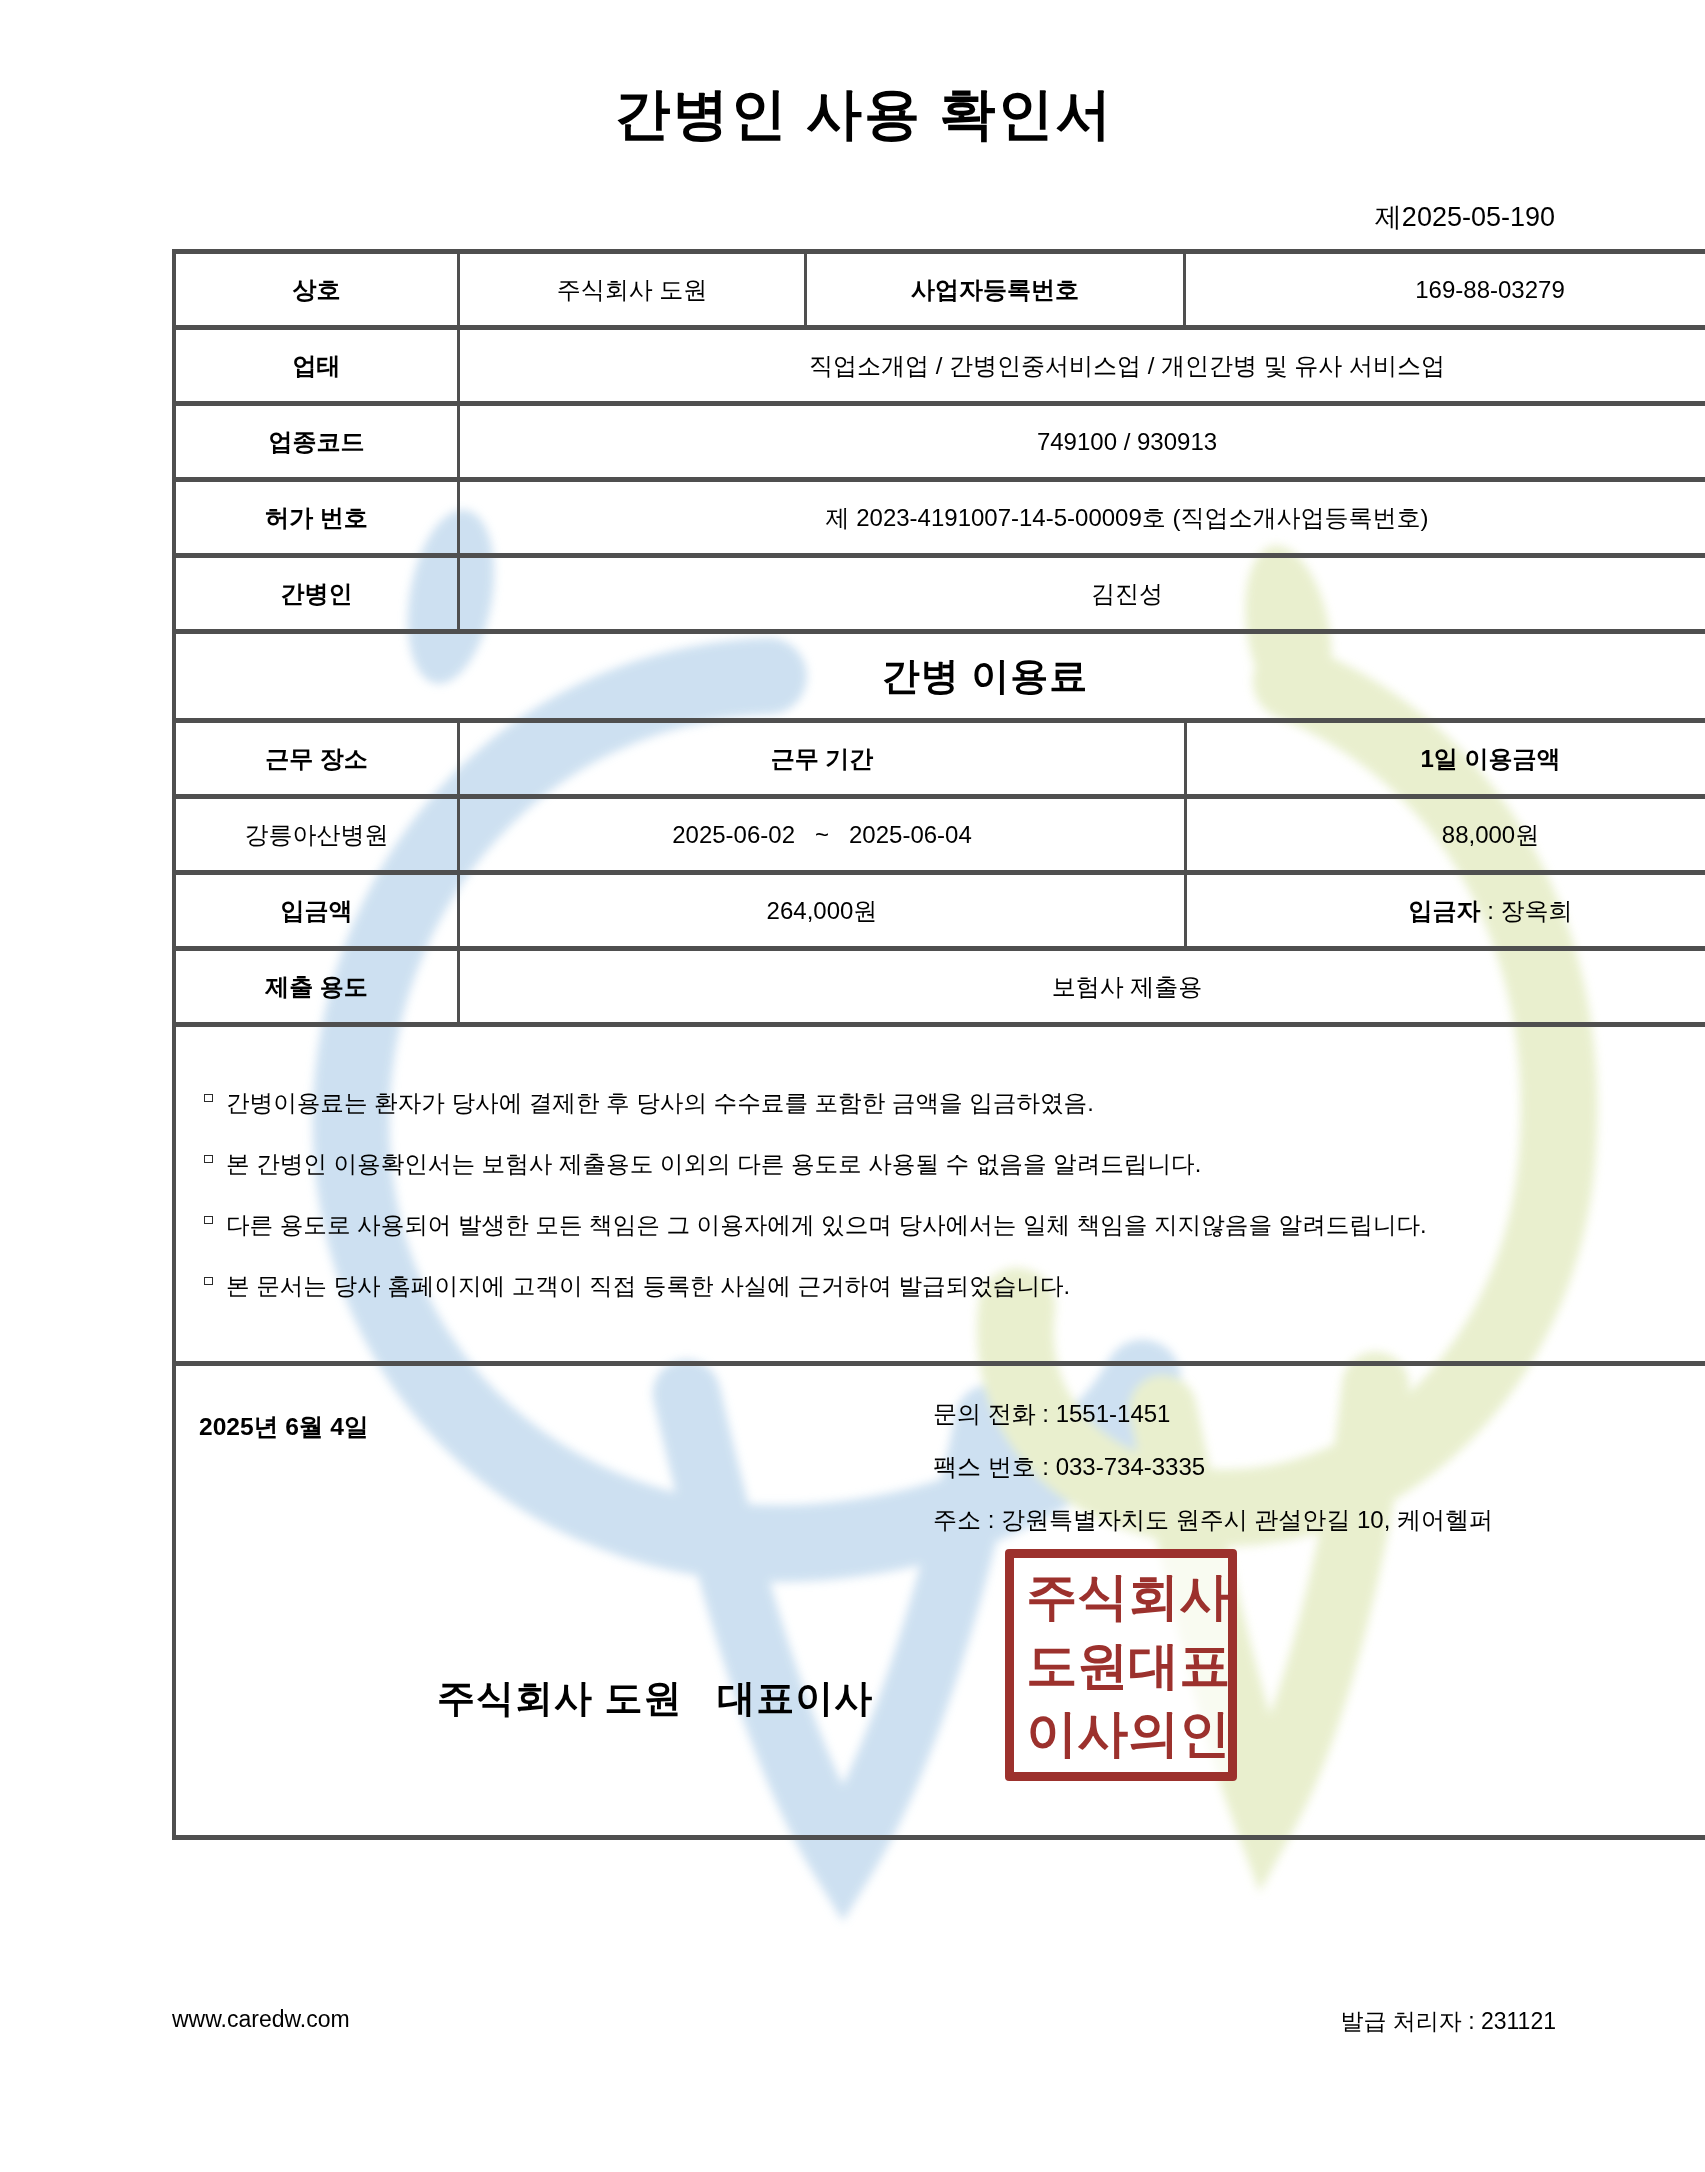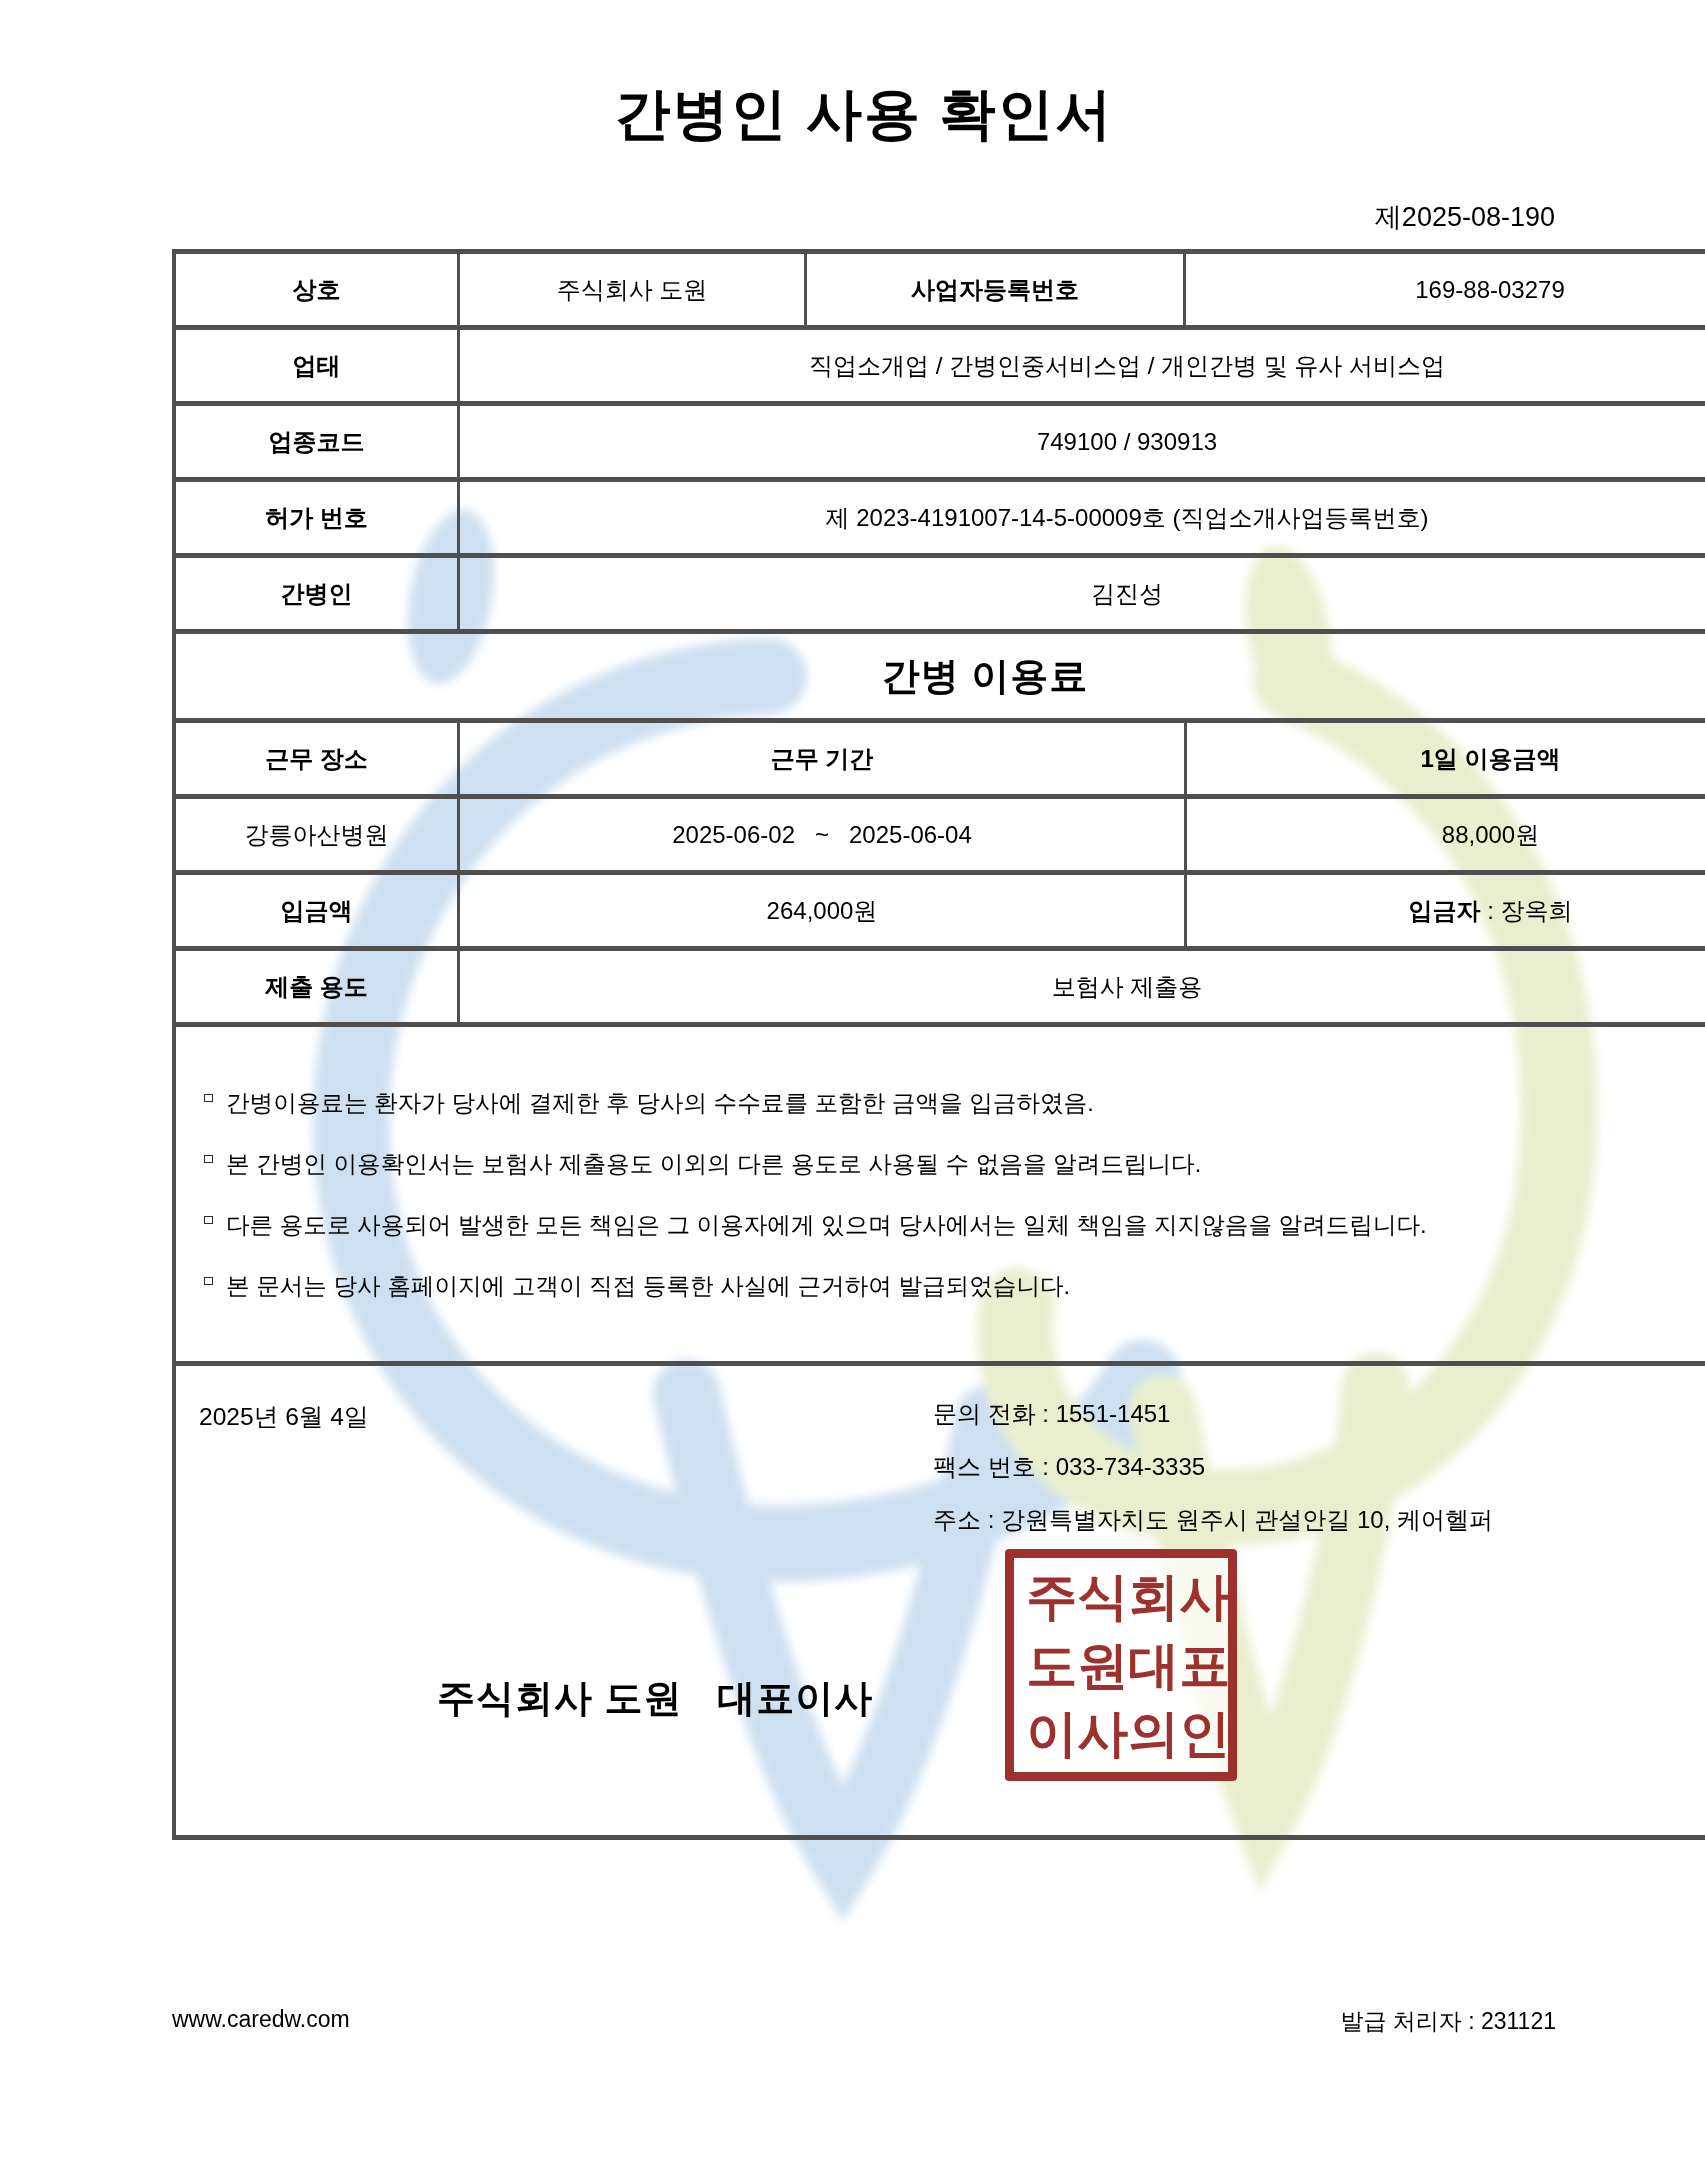--- a/index.html
+++ b/index.html
@@ -56,21 +56,21 @@
     flex-direction:column;align-items:flex-start;justify-content:center;
     gap:29px;padding:0 28px;font-size:23.6px;text-align:left;
   }
   .note-line{display:flex;align-items:flex-start;}
   .bullet{
     width:8.7px;height:8.7px;border:1.5px solid #2c2c2c;flex:0 0 auto;
     margin:7.2px 13.3px 0 0;background:transparent;
   }
 
   .footer-cell{position:relative;display:block;padding:0;}
-  .issue-date{position:absolute;left:23px;top:34px;font-size:24.6px;}
+  .issue-date{position:absolute;left:23px;top:44px;font-size:24.6px;font-weight:bold;}
   .contact-block{
     position:absolute;left:757px;top:32px;display:flex;flex-direction:column;
     gap:21px;font-size:24px;text-align:left;
   }
   .company-line{
     position:absolute;left:261px;top:307px;font-size:38px;font-weight:bold;
     white-space:pre;letter-spacing:1px;
   }
   .stamp{
     position:absolute;left:829px;top:183px;width:232px;height:232px;
@@ -106,21 +106,21 @@
       <path d="M2270 2750 C2340 3090 2405 3360 2470 3535 C2565 3360 2655 3010 2685 2705" style="stroke:var(--color-wm_green);" stroke-width="132"></path>
     </g>
     <ellipse cx="880" cy="1165" rx="80" ry="172" style="fill:var(--color-wm_blue);" transform="rotate(10 880 1165)"></ellipse>
     <ellipse cx="2515" cy="1235" rx="80" ry="172" style="fill:var(--color-wm_green);" transform="rotate(-10 2515 1235)"></ellipse>
   </g>
 </svg>
 
 <div class="content">
 
   <div class="doc-title">간병인 사용 확인서</div>
-  <div class="doc-number">제2025-08-190</div>
+  <div class="doc-number">제2025-05-190</div>
 
   <div class="doc-table">
 
     <div class="t-row h-std">
       <div class="cell c1 lbl">상호</div>
       <div class="cell c2">주식회사 도원</div>
       <div class="cell lbl" style="width:379px;">사업자등록번호</div>
       <div class="cell cfill">169-88-03279</div>
     </div>
 

